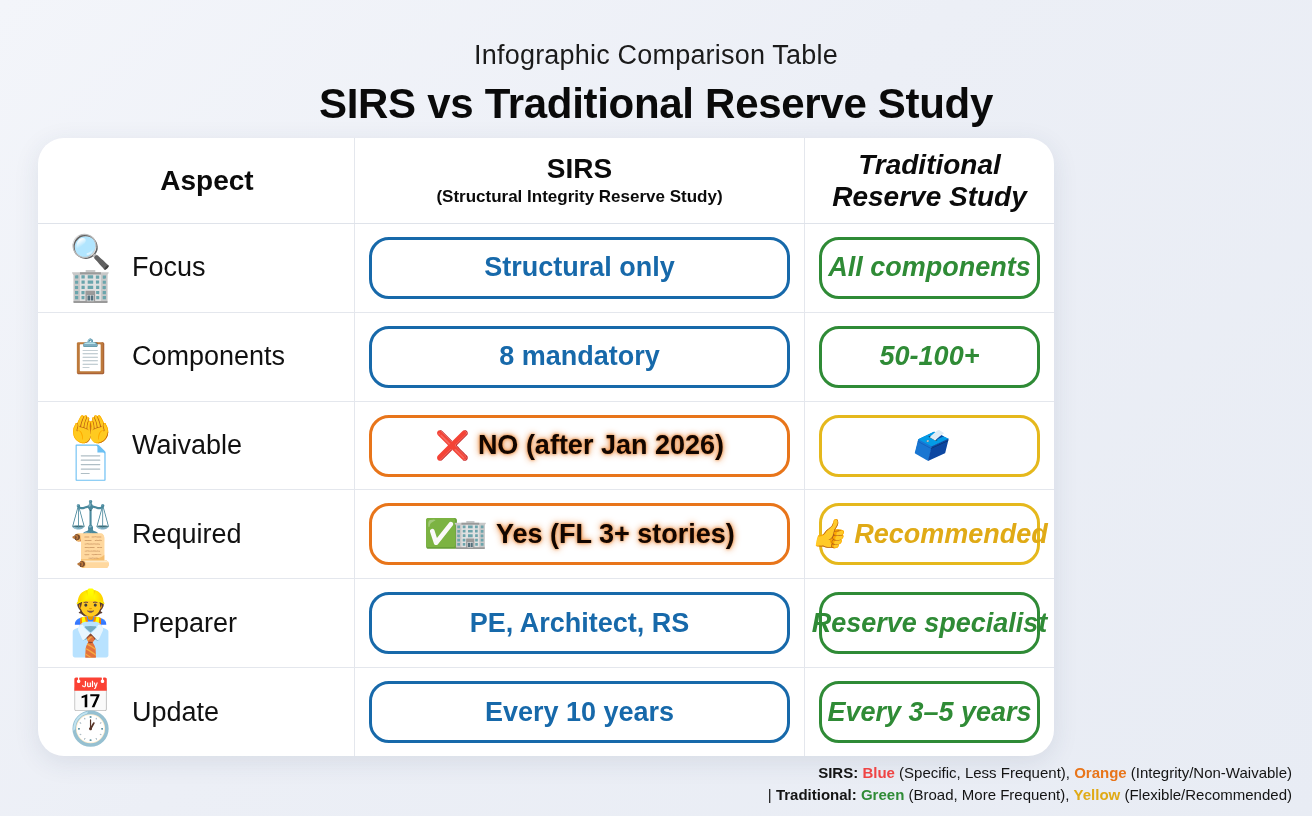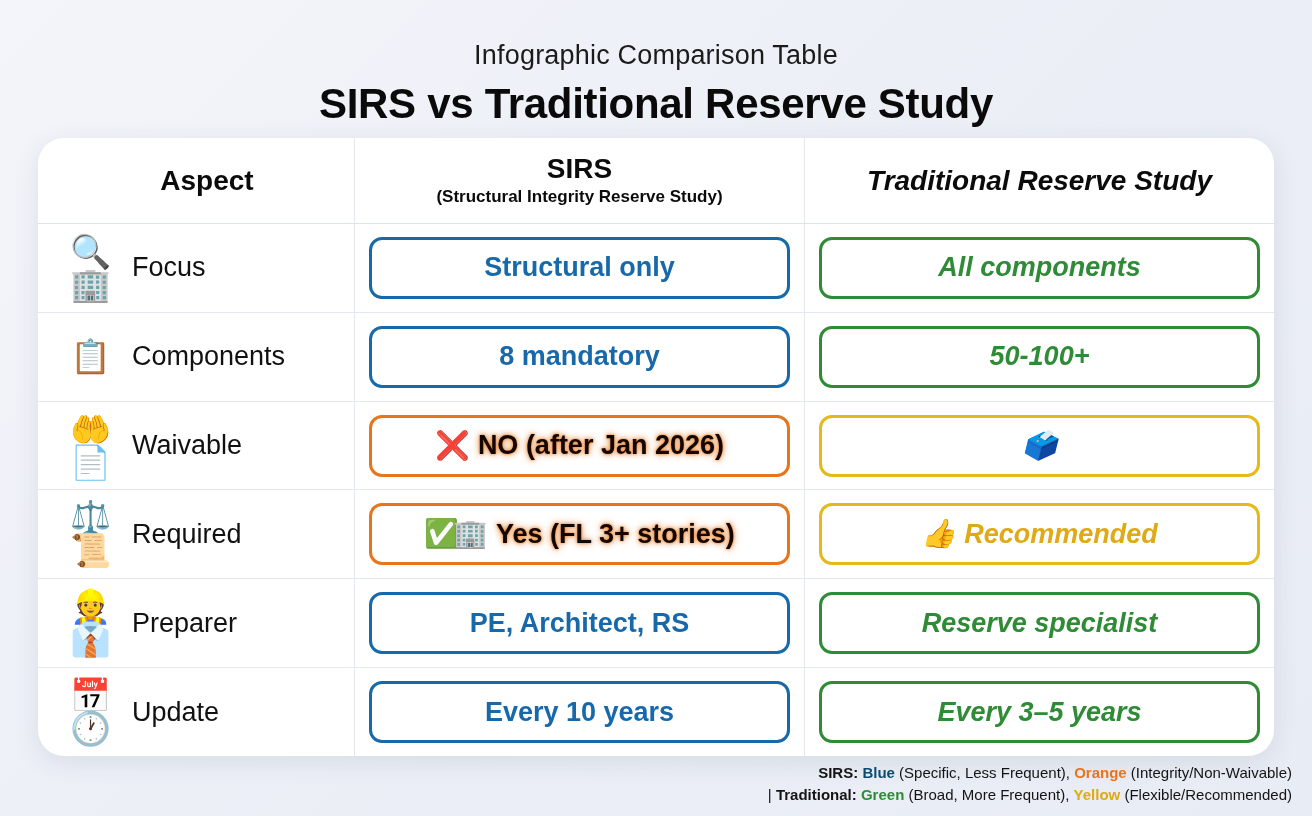--- a/index.html
+++ b/index.html
@@ -36,21 +36,21 @@
     letter-spacing: -0.3px;
     line-height: 1.3;
     margin-top: 4px;
   }
 
   
   .card {
     position: absolute;
     left: 38px;
     top: 138px;
-    width: 1236px;
+    width: 1016px;
     height: 618px;
     background: #ffffff;
     border-radius: 26px;
     box-shadow: 0 6px 26px rgba(40, 55, 90, 0.10);
     overflow: hidden;
   }
 
   .table {
     width: 100%;
     height: 100%;
@@ -126,21 +126,21 @@
     font-size: 27px;
     color: #111111;
     font-weight: 400;
     white-space: nowrap;
   }
 
   
   .pill {
     width: 100%;
     height: 62px;
-    border-radius: 13px;
+    border-radius: 20px;
     border: 3px solid #1769aa;
     display: flex;
     align-items: center;
     justify-content: center;
     gap: 8px;
     background: #ffffff;
     padding: 0 10px;
   }
   .pill-text {
     font-size: 27px;
@@ -175,21 +175,21 @@
     position: absolute;
     right: 20px;
     top: 762px;
     text-align: right;
     font-size: 15px;
     line-height: 1.45;
     color: #141414;
     width: 1270px;
   }
   .legend .lb { font-weight: bold; }
-  .legend .c-blue   { color: #0c4a6e; font-weight: bold; }
+  .legend .c-blue   { color: #ef4444; font-weight: bold; }
   .legend .c-orange { color: #e8751a; font-weight: bold; }
   .legend .c-green  { color: #2f8b36; font-weight: bold; }
   .legend .c-yellow { color: #e0aa16; font-weight: bold; }
 </style>
 </head>
 <body>
 
 <div class="title-block">
   <div class="supertitle">Infographic Comparison Table</div>
   <div class="maintitle">SIRS vs Traditional Reserve Study</div>

